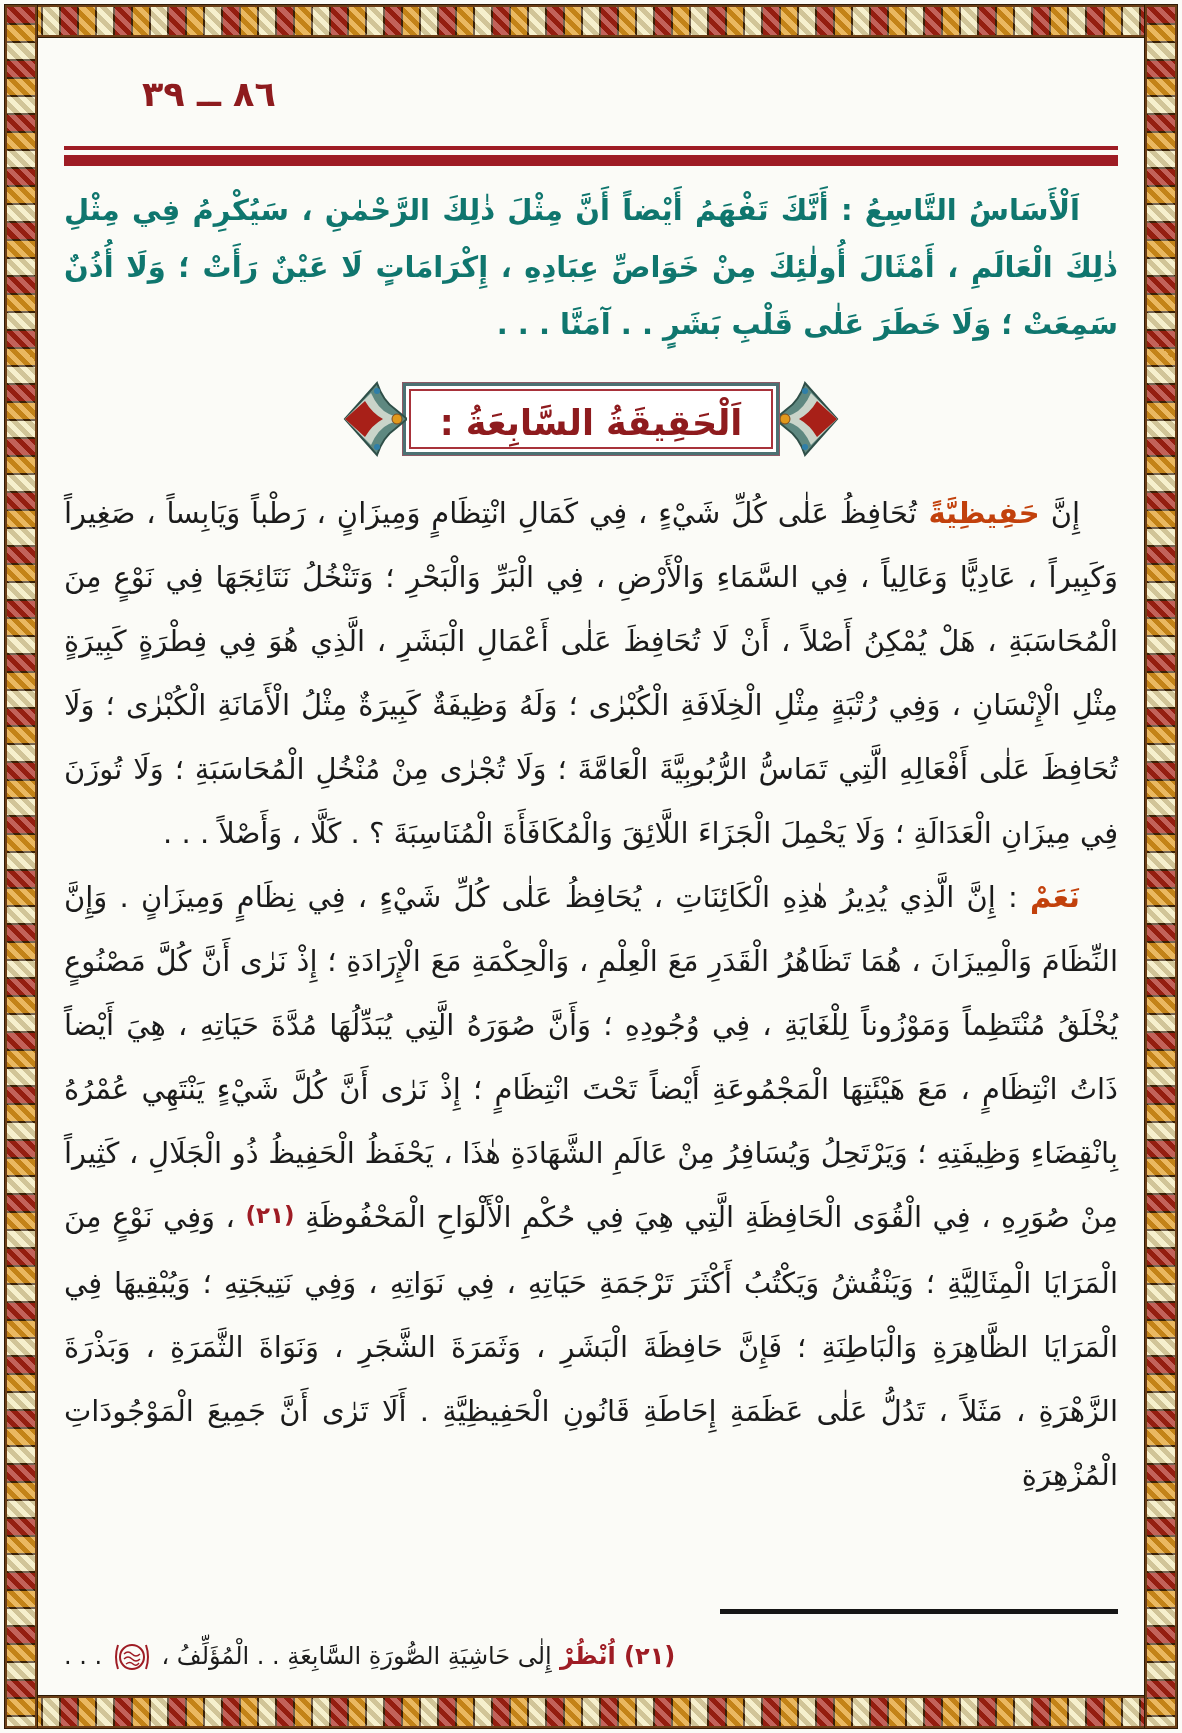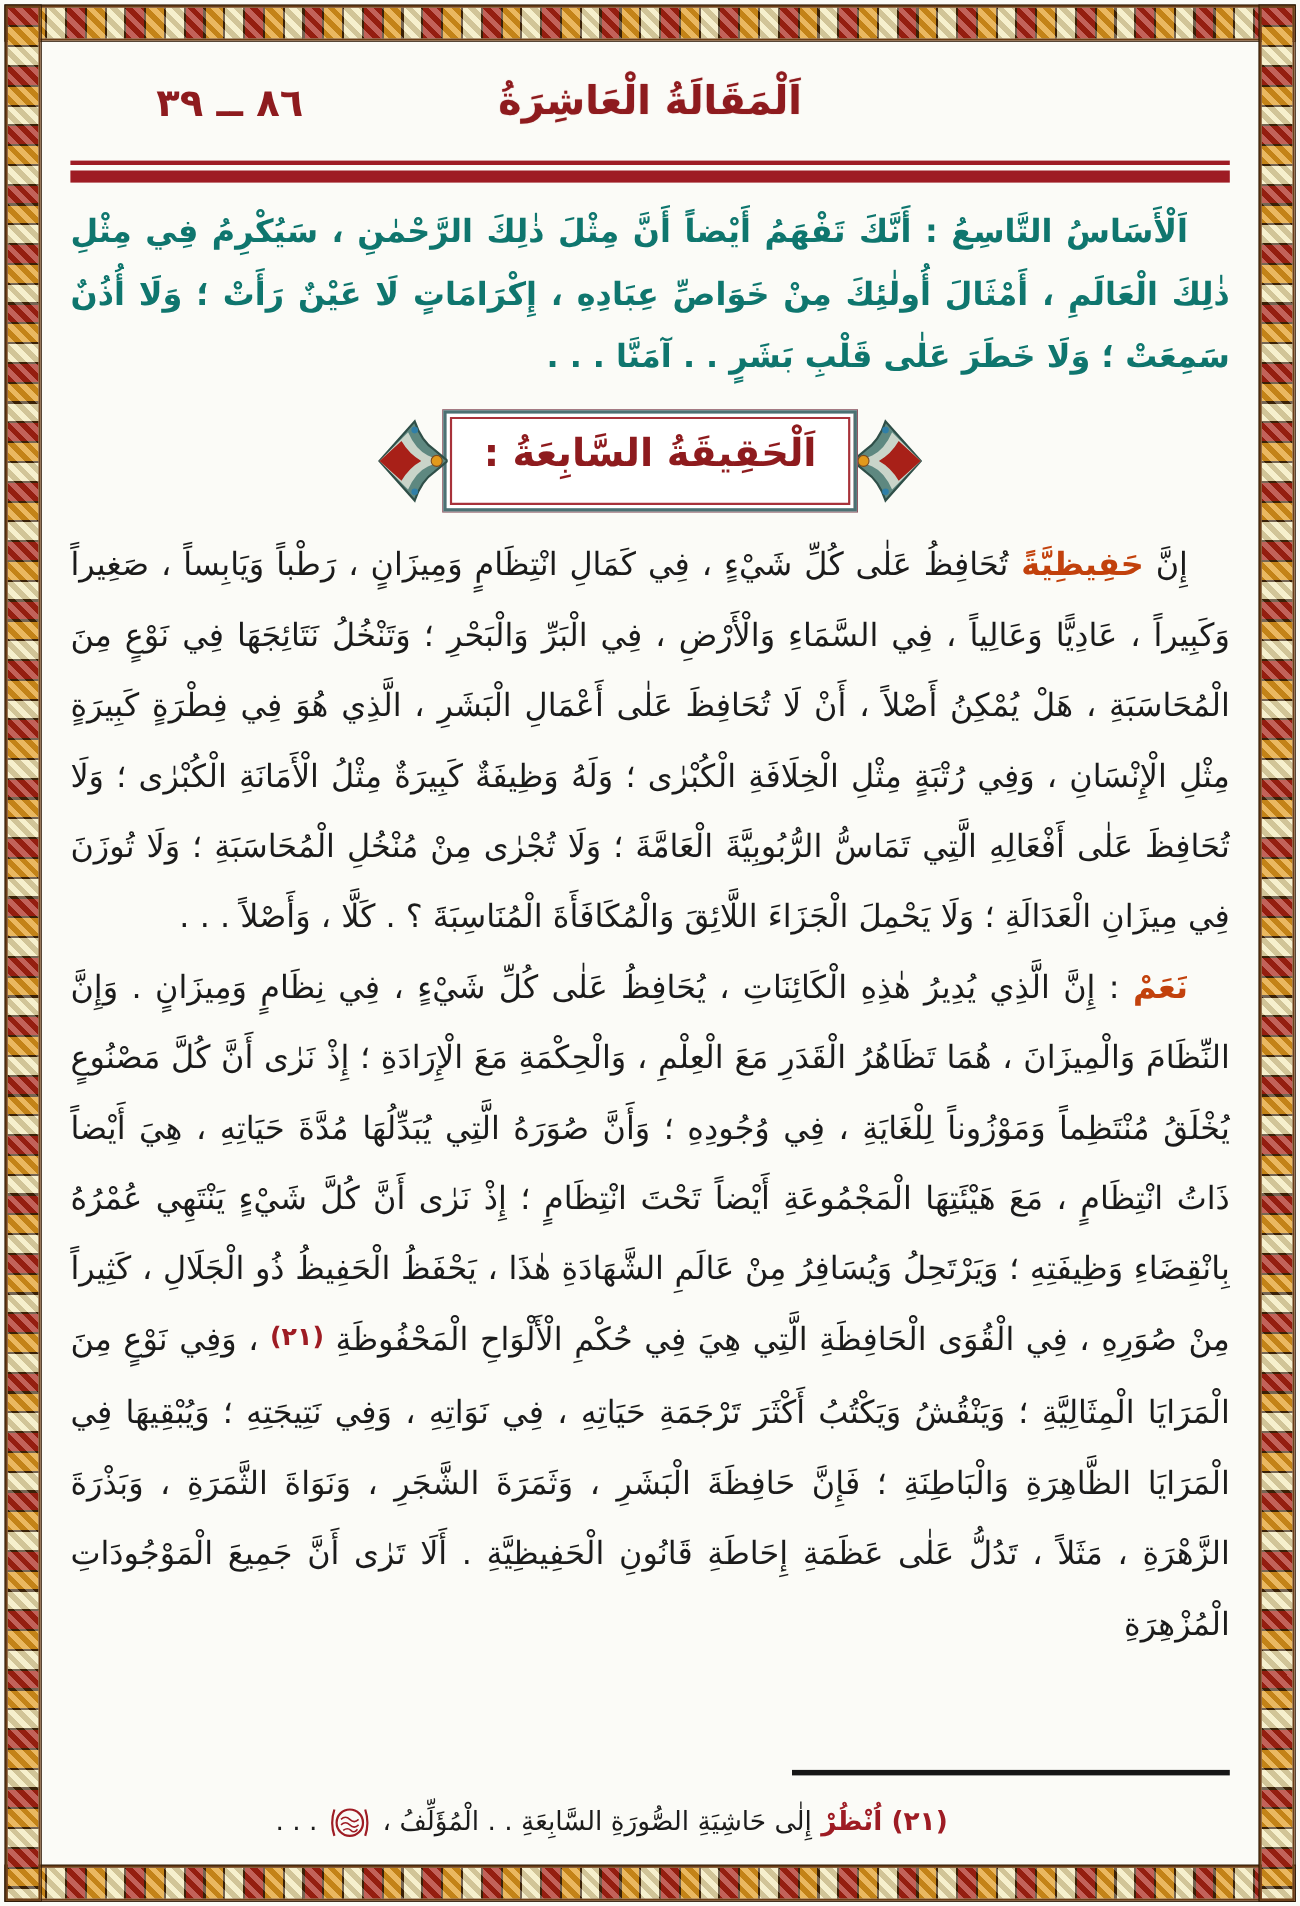--- a/index.html
+++ b/index.html
@@ -75,58 +75,57 @@
 
   
   .hbox{
     display:flex;align-items:center;justify-content:center;
     width:max-content;margin:18px auto 14px auto;
   }
   .hbox-frame{
     background:#FFFFFF;
     border:3px solid #4C7173;
     box-shadow:inset 0 0 0 3px #FFFFFF, inset 0 0 0 5px #A8323A, 0 0 0 1px #8e5a66;
-    padding:8px 34px 20px 34px;
+    padding:8px 34px 0 34px;
     font-size:35px;font-weight:bold;color:#8E1B1E;
     line-height:58px;
   }
   .ornament{flex:0 0 auto;margin:0 -4px;}
   .subtitle{
     text-align:center;color:#8E1B1E;font-weight:bold;
     font-size:29px;line-height:48px;margin:4px 0 20px 0;
   }
 
   
   .footnote-area{
     position:absolute;left:0;right:0;bottom:0;
     background:#FBFBF7;padding-top:10px;
   }
   .fn-sep{width:398px;height:5px;background:#161616;}
   .fn-line{
     padding:22px 70px 14px 0;
     font-size:24px;line-height:40px;
-    text-align:center;
+    text-align:left;
   }
   .fn-red{color:#9E1C24;font-weight:bold;}
   .seal{vertical-align:middle;margin:0 2px;}
 </style>
 </head>
 <body>
 
 <div class="page">
 
   <div class="frame frame-h frame-top"></div>
   <div class="frame frame-h frame-bottom"></div>
   <div class="frame frame-v frame-left"></div>
   <div class="frame frame-v frame-right"></div>
 
   <div class="content">
 
     <div class="header">
-      <div class="page-title">اَلْمَقَالَةُ الْعَاشِرَةُ</div>
       <div class="page-number">٨٦ ــ ٣٩</div>
     </div>
     <div class="rule">
       <div class="thin"></div>
       <div class="thick"></div>
     </div>
 
     <p class="para intro">اَلْأَسَاسُ التَّاسِعُ : أَنَّكَ تَفْهَمُ أَيْضاً أَنَّ مِثْلَ ذٰلِكَ الرَّحْمٰنِ ، سَيُكْرِمُ فِي مِثْلِ ذٰلِكَ الْعَالَمِ ، أَمْثَالَ أُولٰئِكَ مِنْ خَوَاصِّ عِبَادِهِ ، إِكْرَامَاتٍ لَا عَيْنٌ رَأَتْ ؛ وَلَا أُذُنٌ سَمِعَتْ ؛ وَلَا خَطَرَ عَلٰى قَلْبِ بَشَرٍ . . آمَنَّا . . .</p>
 
     <div class="hbox">

